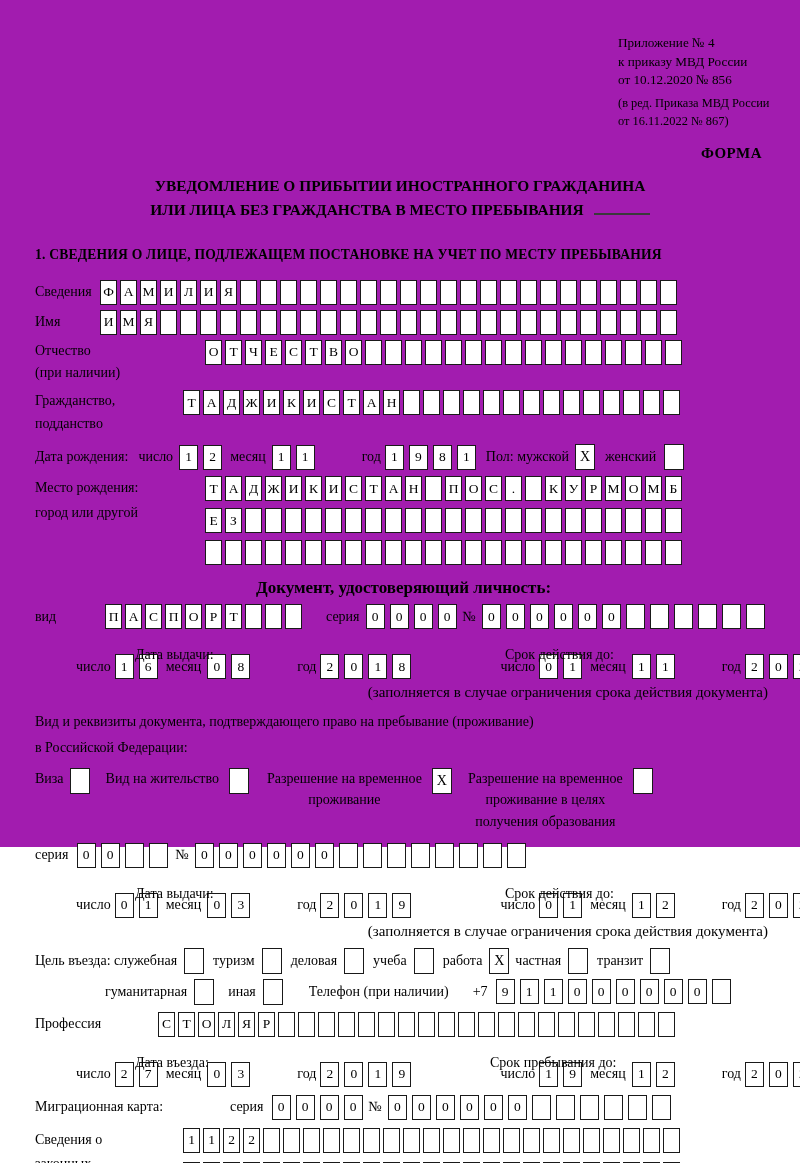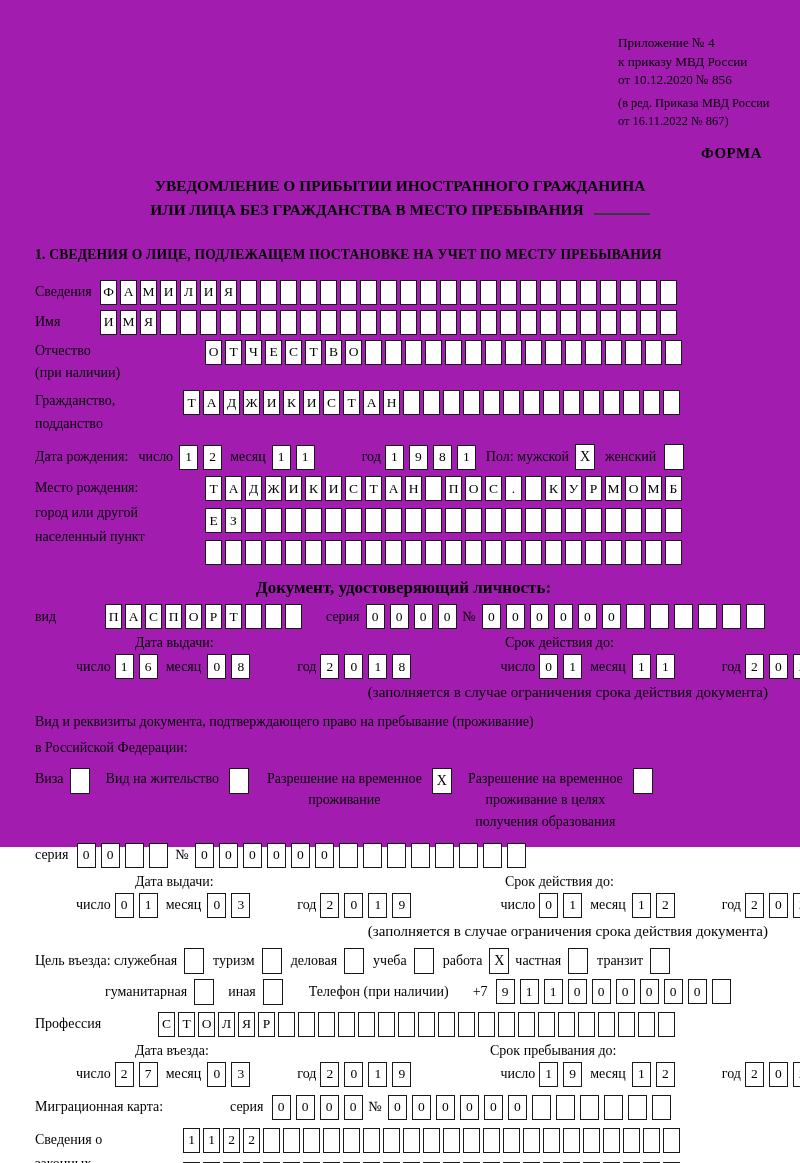--- a/index.html
+++ b/index.html
@@ -24,21 +24,21 @@
   .dcells { display:flex; gap:5px; flex:0 0 auto; }
   .cell { width:17px; height:25px; border:1.6px solid #191919; background:#fff;
           display:flex; align-items:center; justify-content:center;
           font-size:13.5px; flex:0 0 auto; }
   .dcells .cell { width:19px; }
   .checkbox { width:20px; height:26px; border:1.7px solid #191919; background:#fff;
           display:inline-flex; align-items:center; justify-content:center;
           font-size:14px; flex:0 0 auto; }
   .doc-heading { text-align:center; font-weight:bold; font-size:17px; margin:6px 0 6px 0; }
   .dhead { position:relative; height:19px; margin-top:6px; }
-  .dhead span { position:absolute; top:0; }
+  .dhead span { position:absolute; top:12px; }
   .note { text-align:right; font-size:15px; padding-right:4px; margin-top:2px; margin-bottom:8px; }
   .para { font-size:14px; line-height:1.8; margin-top:4px; }
   .res-opts { display:flex; align-items:flex-start; margin-top:8px; margin-bottom:10px; }
   .res-opt { display:flex; align-items:flex-start; }
   .res-label { text-align:center; line-height:1.55; }
   .res-opt .checkbox { margin-left:10px; }
   .opt { display:flex; align-items:center; }
   .opt .checkbox { margin-left:7px; }
   .mr4 { margin-right:4px;padding-left:41px; } .mr6 { margin-right:6px; } .mr8 { margin-right:8px; } .mr10 { margin-right:10px; }
   .grp2 { margin-left:48px; }
@@ -229,21 +229,20 @@
       <span class="lbl mr6">Пол: мужской</span>
       <span class="checkbox mr10">X</span>
       <span class="lbl mr8">женский</span>
       <span class="checkbox"></span>
     </div>
 
     <div class="frow-top" style="margin-top:6px">
       <span class="lblcol" style="width:170px; line-height:1.73">
         <div>Место рождения:</div>
         <div>город или другой</div>
-        <div>населенный пункт</div>
       </span>
       <span class="cellrows">
         <span class="cells">
             <span class="cell">Т</span>
             <span class="cell">А</span>
             <span class="cell">Д</span>
             <span class="cell">Ж</span>
             <span class="cell">И</span>
             <span class="cell">К</span>
             <span class="cell">И</span>

